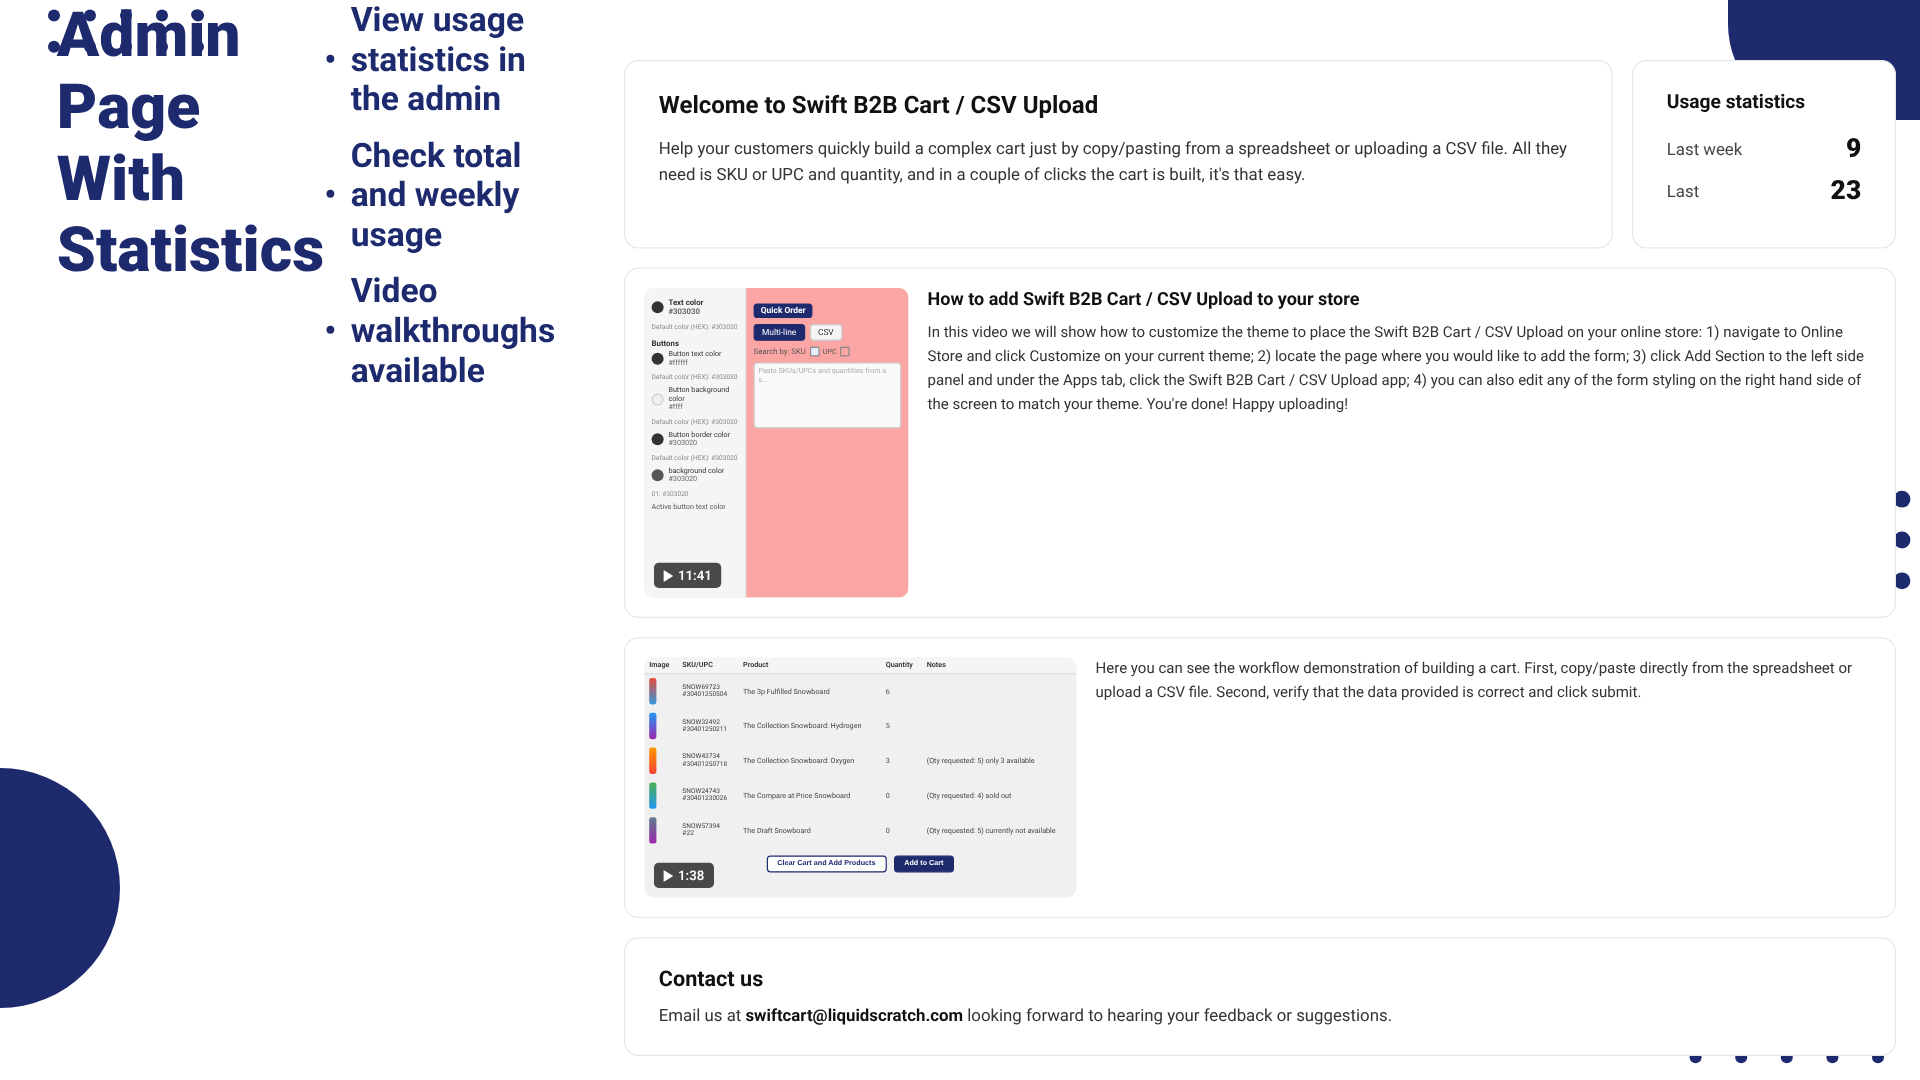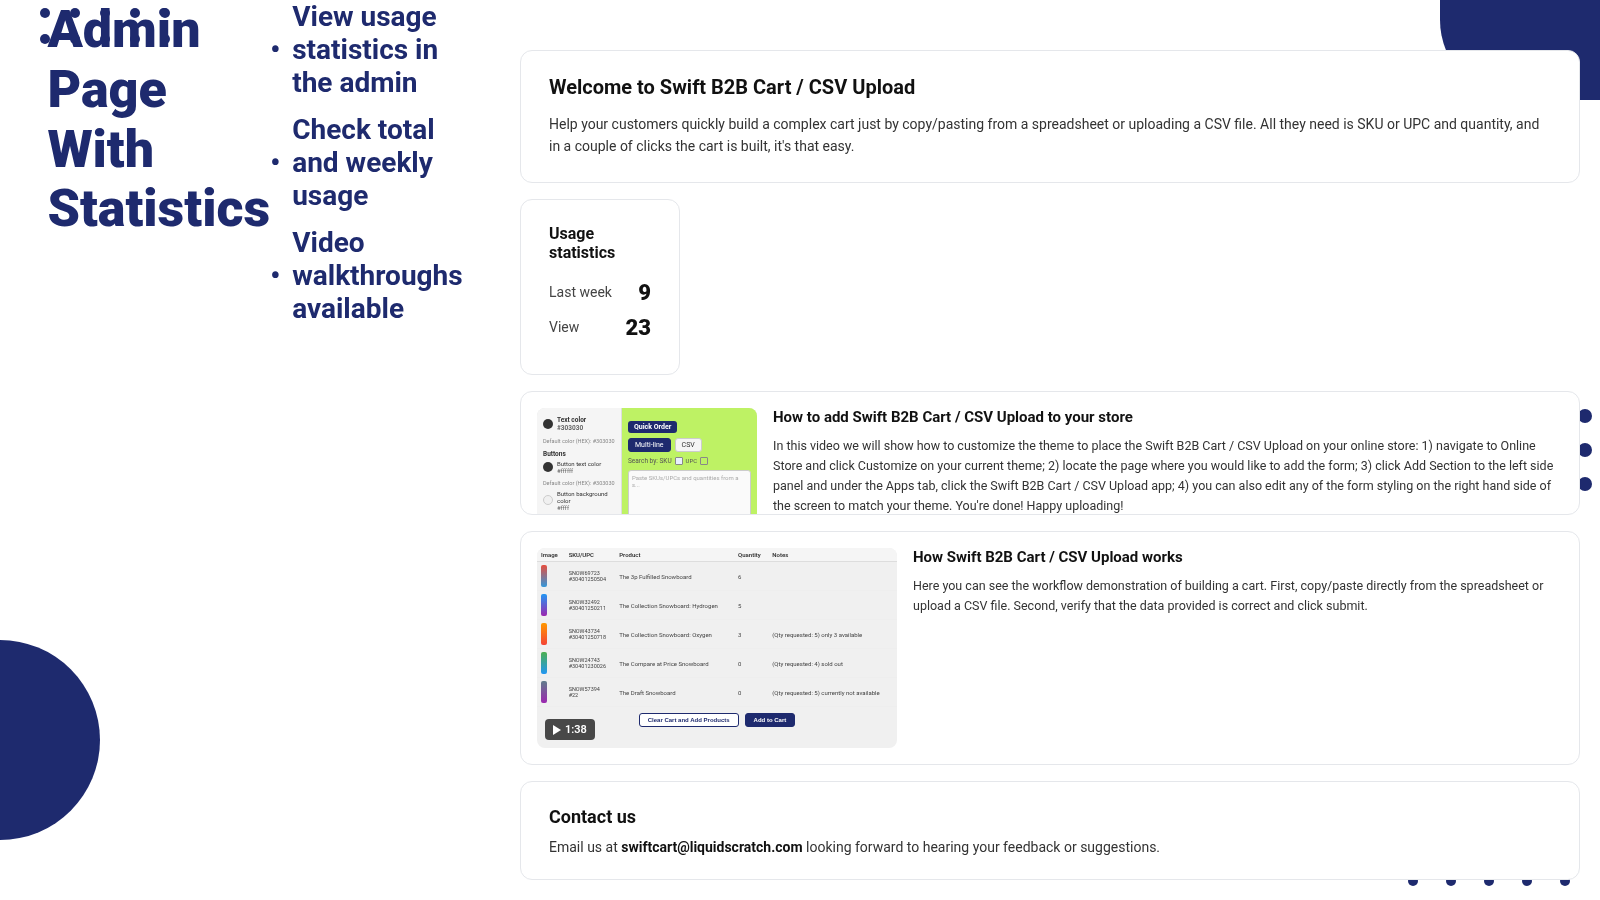--- a/index.html
+++ b/index.html
@@ -105,21 +105,20 @@
       display: flex;
       flex-direction: column;
       gap: 16px;
     }
 
     
     .top-row {
       display: flex;
       gap: 16px;
       align-items: stretch;
-      flex-direction: column;
     }
 
     .card {
       background: #fff;
       border: 1px solid #e5e7eb;
       border-radius: 12px;
       padding: 24px 28px;
     }
 
     .welcome-card {
@@ -131,21 +130,21 @@
       color: #111;
       margin-bottom: 14px;
     }
     .welcome-card p {
       font-size: 14px;
       color: #333;
       line-height: 1.6;
     }
 
     .stats-card {
-      width: 160px;
+      width: 220px;
       flex-shrink: 0;
     }
     .stats-card h3 {
       font-size: 16px;
       font-weight: 700;
       color: #111;
       margin-bottom: 18px;
     }
     .stats-row {
       display: flex;
@@ -421,21 +420,21 @@
       <p>Help your customers quickly build a complex cart just by copy/pasting from a spreadsheet or uploading a CSV file. All they need is SKU or UPC and quantity, and in a couple of clicks the cart is built, it's that easy.</p>
     </div>
 
     <div class="card stats-card">
       <h3>Usage statistics</h3>
       <div class="stats-row">
         <span class="stats-label">Last week</span>
         <span class="stats-value">9</span>
       </div>
       <div class="stats-row">
-        <span class="stats-label">View</span>
+        <span class="stats-label">Last</span>
         <span class="stats-value">23</span>
       </div>
     </div>
   </div>
 
   <div class="video-section">
 
     <div class="video-thumb">
 
       <div style="display:flex;height:100%;width:100%;position:relative;">
@@ -467,21 +466,21 @@
 
           <div class="mini-sidebar-row">
             <div class="mini-circle" style="background:#555;"></div>
             <div style="font-size:6px;">background color<br><span style="color:#666;">#303020</span></div>
           </div>
           <div style="font-size:5.5px;color:#888;margin-bottom:4px;">01: #303020</div>
 
           <div style="font-size:6px;color:#555;">Active button text color</div>
         </div>
 
-        <div style="flex:1;background:#bef264;padding:6px;position:relative;overflow:hidden;">
+        <div style="flex:1;background:#fca5a5;padding:6px;position:relative;overflow:hidden;">
           <div style="background:#1e2a6e;color:#fff;font-size:7px;font-weight:700;padding:2px 6px;border-radius:3px;display:inline-block;margin-bottom:5px;">Quick Order</div>
           <div style="display:flex;gap:4px;margin-bottom:5px;">
             <div style="font-size:7px;padding:2px 6px;border:1px solid #1e2a6e;border-radius:3px;background:#1e2a6e;color:#fff;">Multi-line</div>
             <div style="font-size:7px;padding:2px 6px;border:1px solid #ccc;border-radius:3px;background:#f5f5f5;color:#333;">CSV</div>
           </div>
           <div style="display:flex;align-items:center;gap:3px;margin-bottom:5px;font-size:6.5px;color:#555;">
             <span>Search by: SKU</span>
             <div style="width:8px;height:8px;border:1px solid #888;border-radius:1px;background:#e8f0fe;"></div>
             <span style="font-size:6px;">UPC</span>
             <div style="width:8px;height:8px;border:1px solid #888;border-radius:1px;"></div>
@@ -569,21 +568,20 @@
           <button class="mini-btn mini-btn-outline">Clear Cart and Add Products</button>
           <button class="mini-btn mini-btn-fill">Add to Cart</button>
         </div>
         <div class="play-overlay-lg">
           <div class="play-icon-sm"></div>
           <span>1:38</span>
         </div>
       </div>
 
       <div class="workflow-info">
-        <h3>How Swift B2B Cart / CSV Upload works</h3>
         <p>Here you can see the workflow demonstration of building a cart. First, copy/paste directly from the spreadsheet or upload a CSV file. Second, verify that the data provided is correct and click submit.</p>
       </div>
     </div>
 
   </div>
 
   <div class="contact-card">
     <h3>Contact us</h3>
     <p>
       <span>Email us at </span><a href="mailto:swiftcart@liquidscratch.com">swiftcart@liquidscratch.com</a><span> looking forward to hearing your feedback or suggestions.</span>

